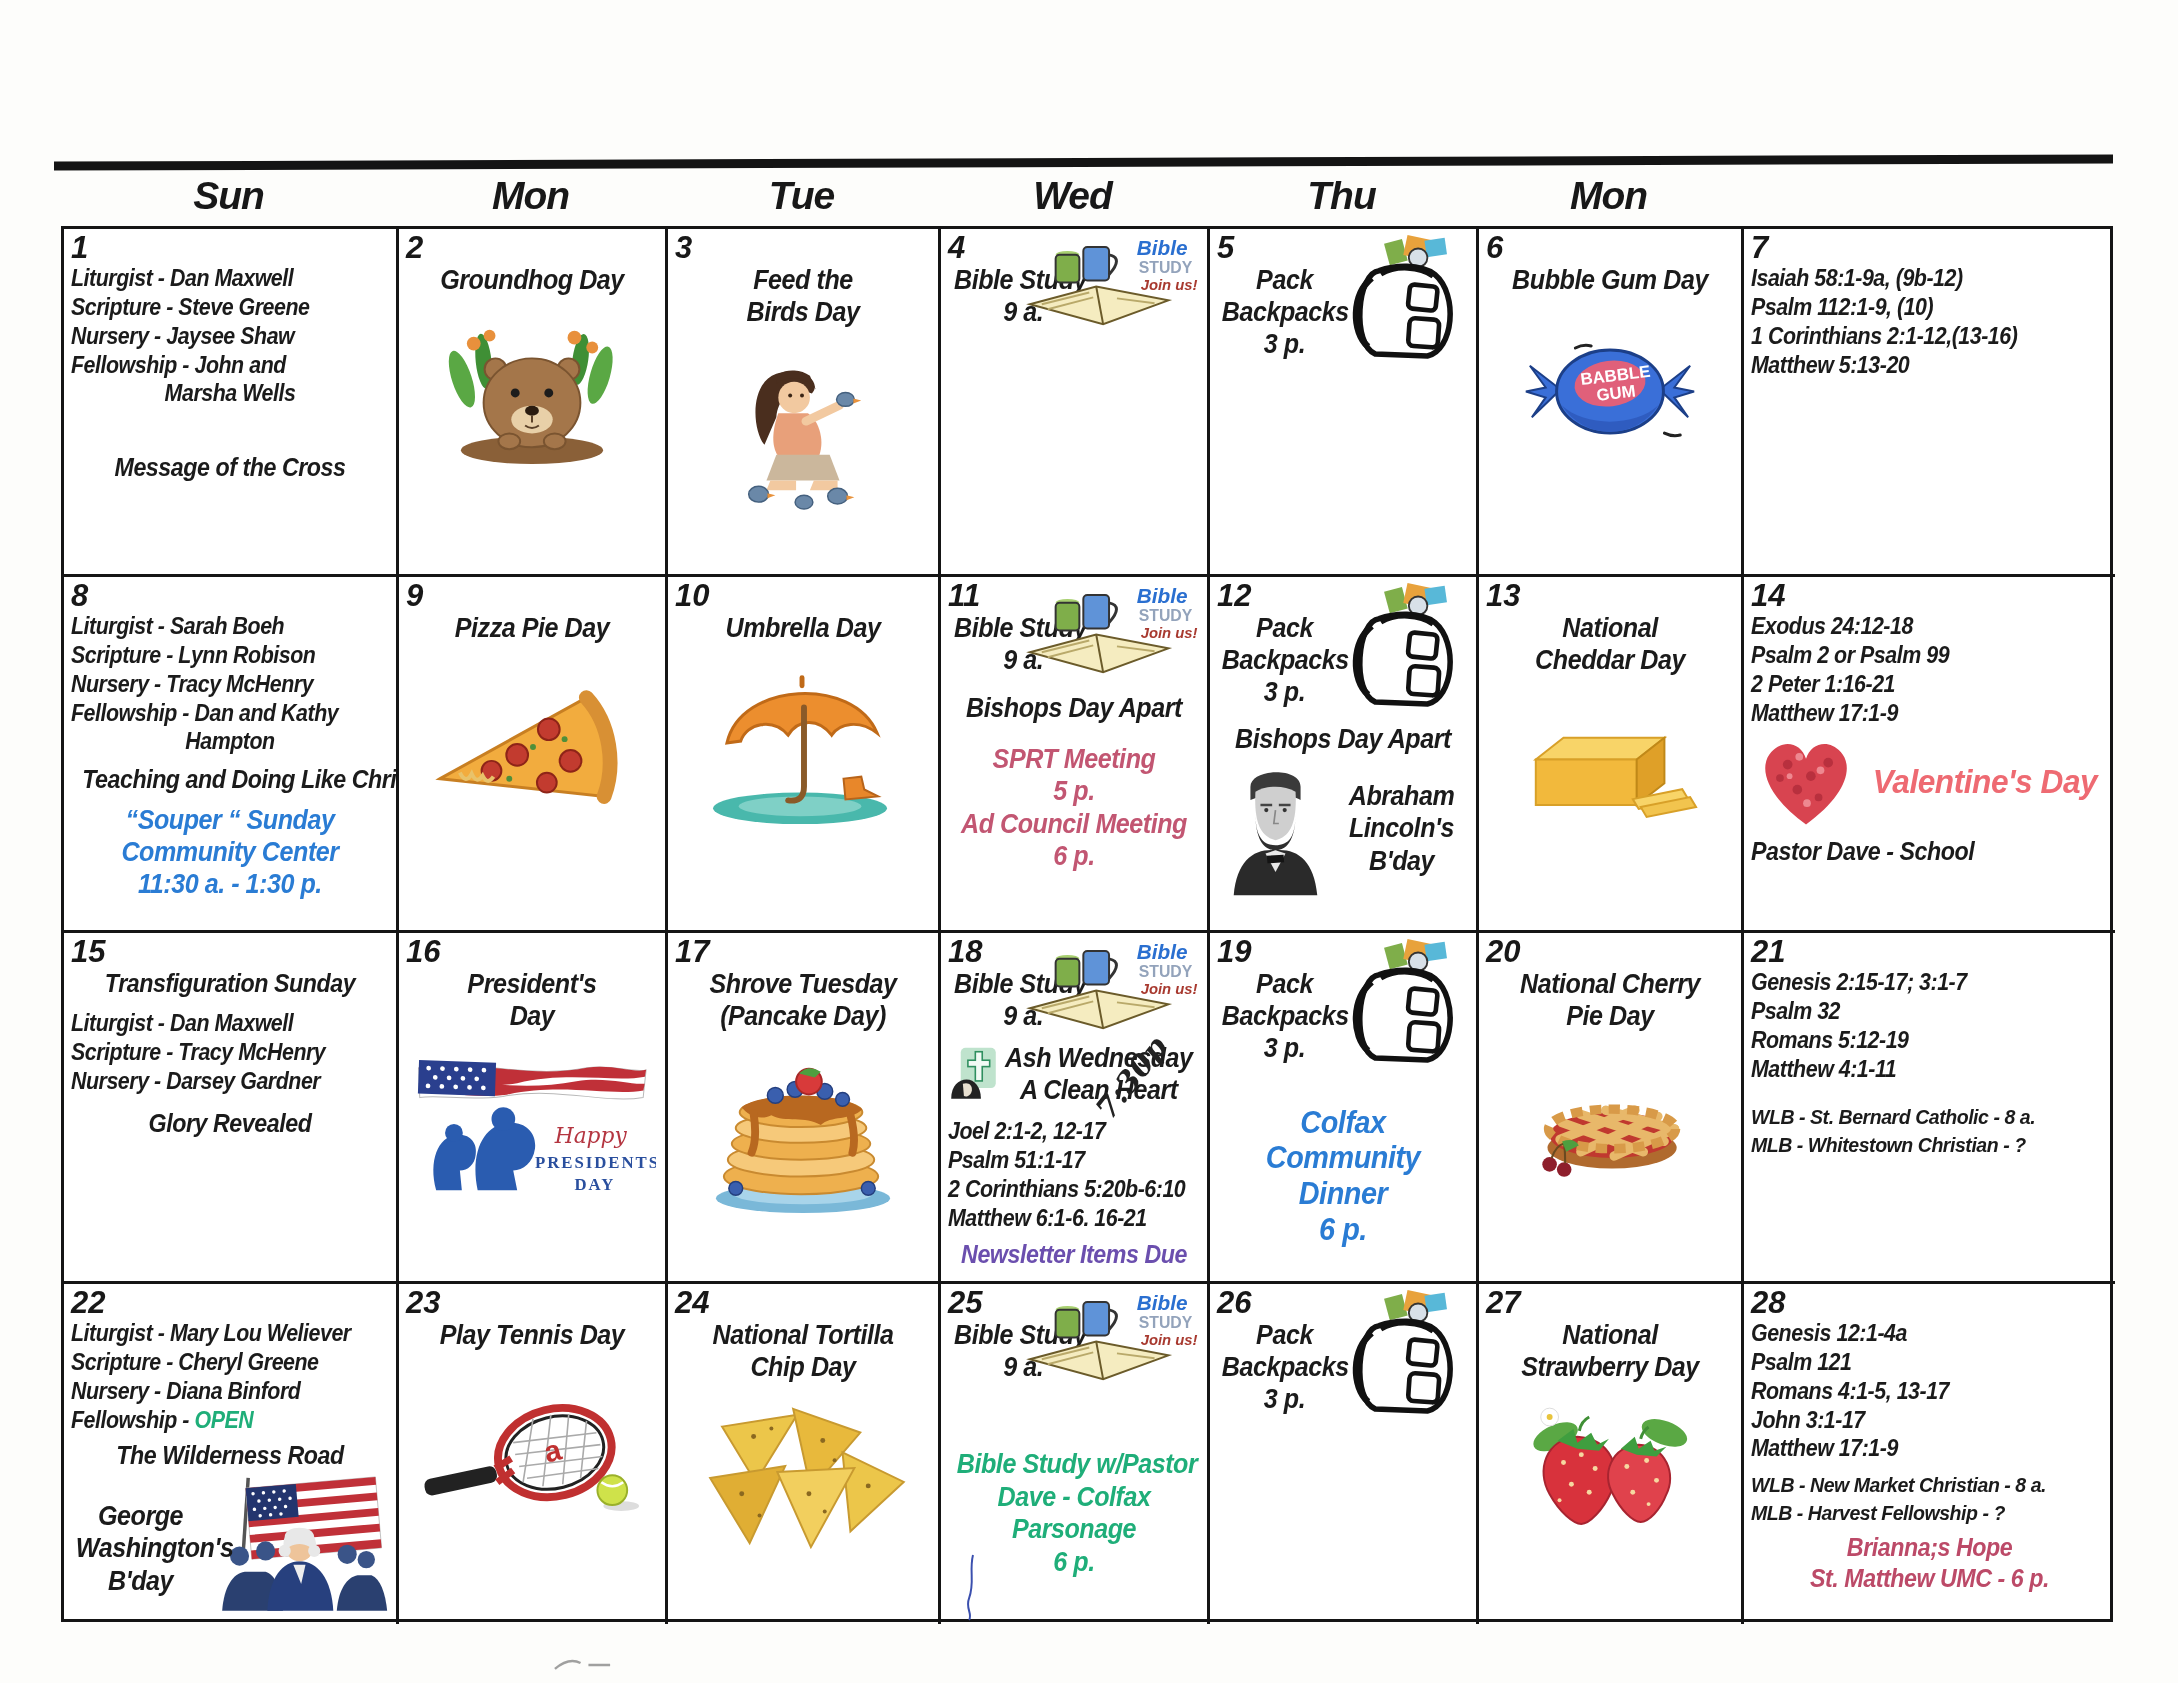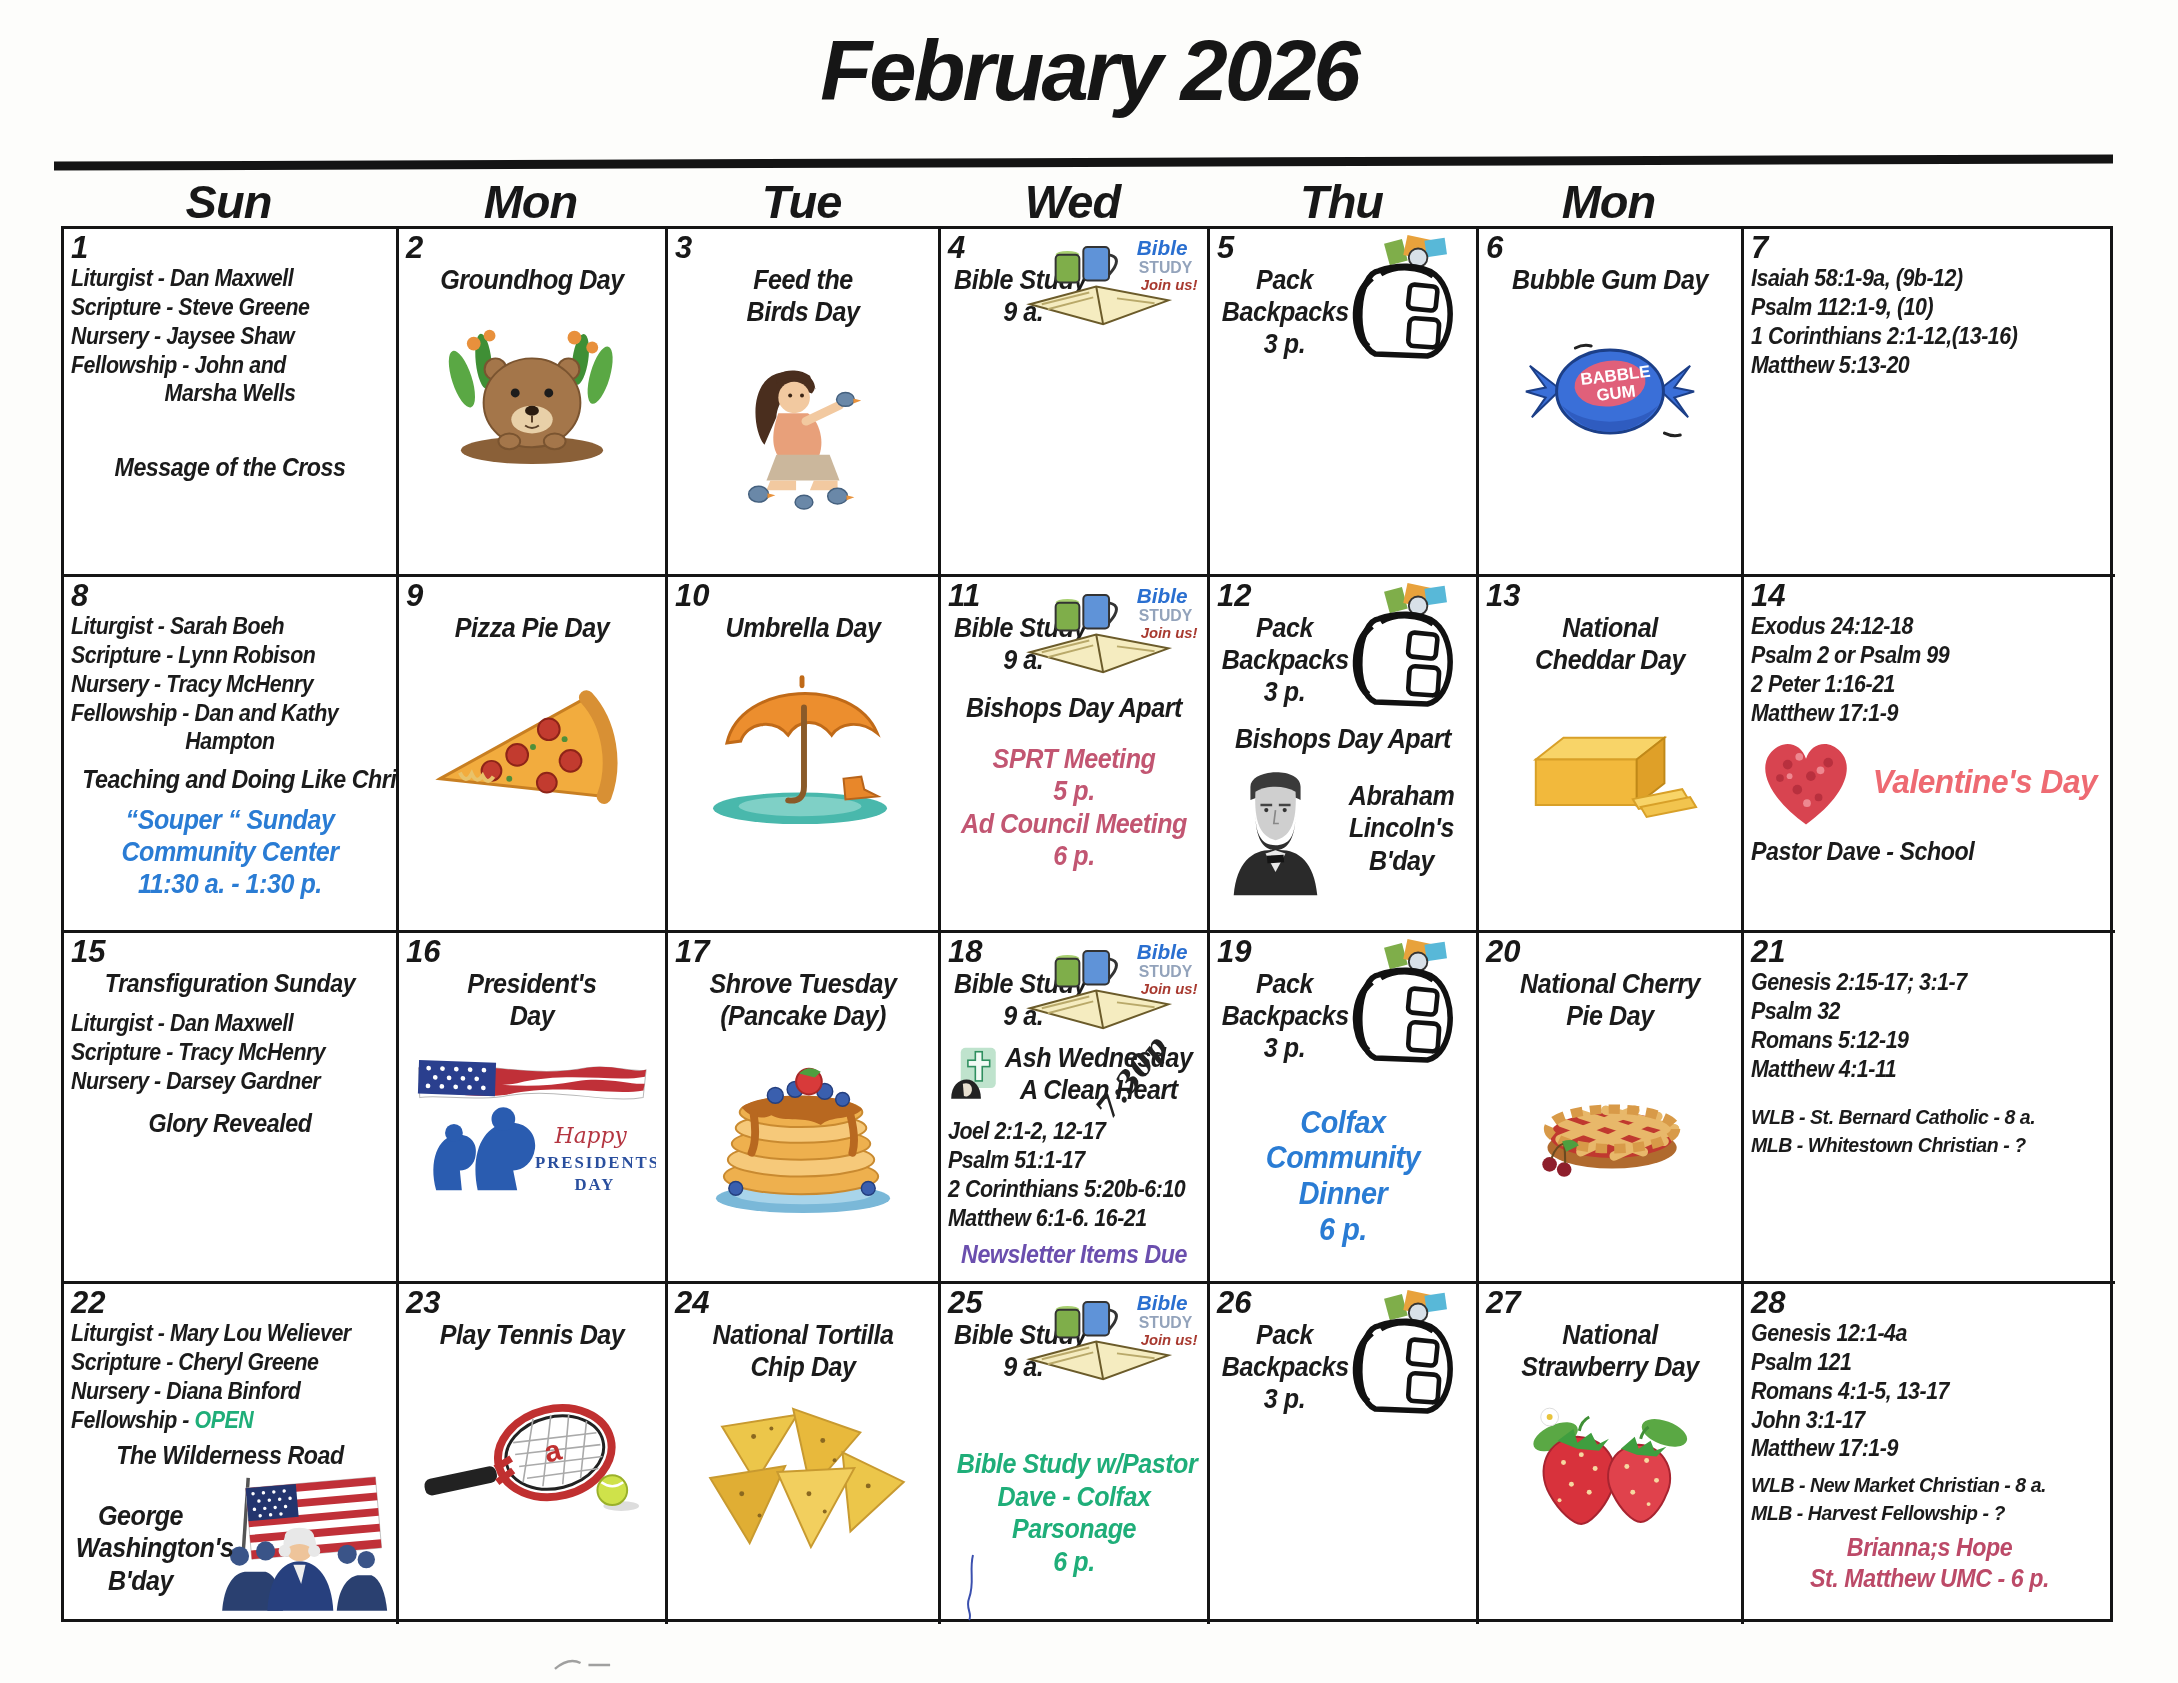--- a/index.html
+++ b/index.html
@@ -1,20 +1,20 @@
 <!DOCTYPE html>
 <html><head>
 <meta charset="utf-8">
 <style>
   html,body{margin:0;padding:0;background:#fff;}
   .page{position:relative;width:2178px;height:1683px;background:#fdfdfb;font-family:"Liberation Sans",sans-serif;overflow:hidden;}
   .title{position:absolute;top:22px;left:0;width:100%;text-align:center;font-size:85px;font-weight:bold;font-style:italic;letter-spacing:-3px;color:#161616;}
   .topline{position:absolute;left:54px;top:158px;width:2059px;height:9px;background:#141414;transform:rotate(-0.2deg);}
   .dayhead{position:absolute;top:174px;left:61px;width:2052px;display:grid;grid-template-columns:335px 269px 273px 269px 269px 265px 371px;}
-  .dayhead .dh{text-align:center;font-size:47px;font-weight:bold;font-style:italic;color:#181818;letter-spacing:-1px;}
+  .dayhead .dh{text-align:center;font-size:39px;font-weight:bold;font-style:italic;color:#181818;letter-spacing:-1px;}
   .grid{position:absolute;left:61px;top:226px;width:2052px;height:1396px;display:grid;grid-template-columns:335px 269px 273px 269px 269px 265px 371px;grid-template-rows:348px 356px 351px 340px;border:3px solid #151515;box-sizing:border-box;background:#fff;}
   .cell{position:relative;border-right:3px solid #151515;border-bottom:3px solid #151515;box-sizing:border-box;padding:3px 7px;overflow:hidden;}
   .cell:nth-child(7n){border-right:none;}
   .cell:nth-child(n+22){border-bottom:none;}
   .date{font-size:31px;font-weight:bold;font-style:italic;line-height:1.02;color:#181818;}
   .t{font-weight:bold;font-style:italic;color:#1b1b1b;letter-spacing:-0.5px;transform:scaleX(.93);transform-origin:0 50%;white-space:nowrap;font-size:23px;line-height:1.26;}
   .t.c{text-align:center;transform-origin:50% 50%;}
   .s21{font-size:21px;line-height:1.3;}
   .md{font-size:25px;line-height:1.25;}
   .lg{font-size:27px;line-height:1.2;}
@@ -36,21 +36,20 @@
   .clipt2{fill:#93a3bb;font-size:16px;font-weight:bold;}
   .clipt3{fill:#a83a30;font-size:15px;font-weight:bold;font-style:italic;}
   .gumt{fill:#fff;font-size:17px;font-weight:bold;}
   .flagt1{fill:#b43540;font-size:22px;font-style:italic;font-family:"DejaVu Serif",serif;}
   .flagt2{fill:#2a4f9e;font-size:17px;font-weight:bold;letter-spacing:2px;font-family:"Liberation Serif",serif;}
 </style>
 </head>
 <body>
 
 <div class="page">
-  <div class="title">February 2026</div>
   <div class="topline"></div>
 
   <div class="dayhead">
     <div class="dh">Sun</div>
     <div class="dh">Mon</div>
     <div class="dh">Tue</div>
     <div class="dh">Wed</div>
     <div class="dh">Thu</div>
     <div class="dh">Mon</div>
   </div>

